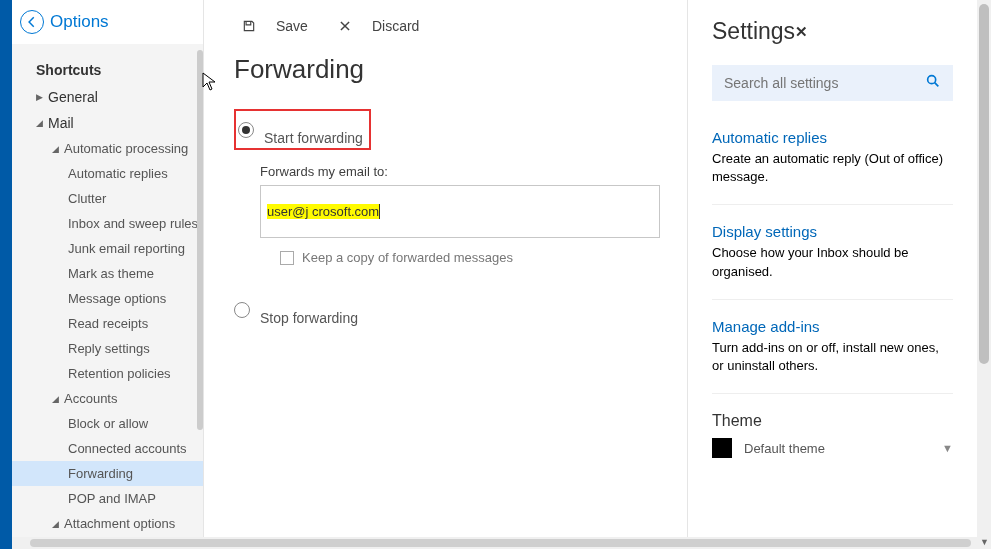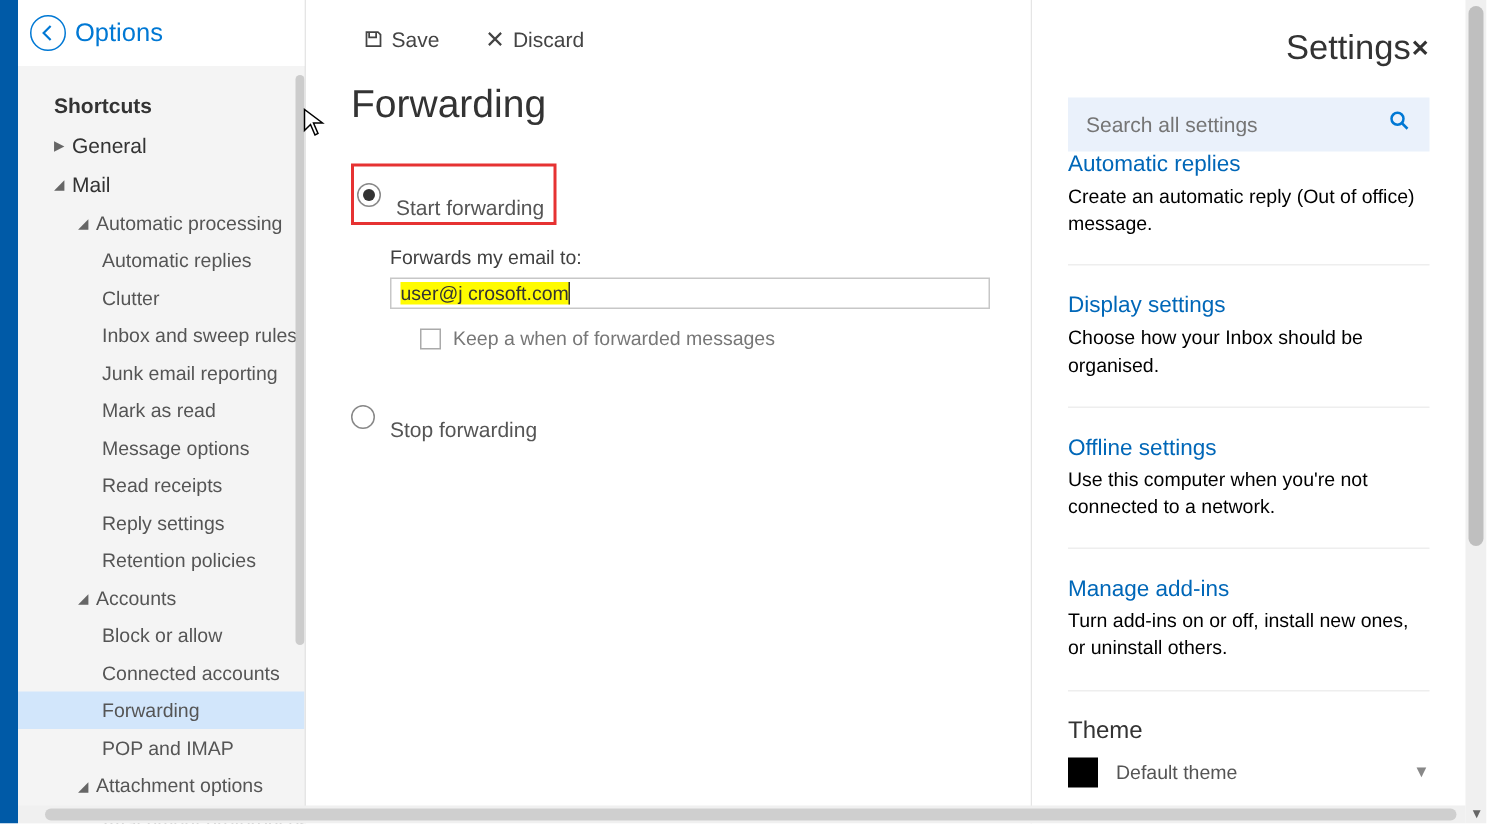--- a/index.html
+++ b/index.html
@@ -21,44 +21,44 @@
     .nav-l1 { font-size: 14px; color: #333; padding: 5px 0 5px 24px; cursor: pointer; display: flex; align-items: center; gap: 4px; }
     .nav-l1 .caret { font-size: 9px; color: #666; display: inline-block; width: 8px; }
     .nav-l2 { font-size: 13px; color: #555; padding: 5px 0 5px 40px; cursor: pointer; display: flex; align-items: center; gap: 4px; }
     .nav-l2 .caret { font-size: 9px; color: #666; display: inline-block; width: 8px; }
     .nav-l3 { font-size: 13px; color: #555; padding: 5px 0 5px 56px; cursor: pointer; white-space: nowrap; overflow: hidden; }
     .nav-l3.selected { background: #d2e6fb; }
 
     
     .main-col { flex: 1; background: #fff; padding: 0 0 0 30px; position: relative; }
     .toolbar { display: flex; align-items: center; gap: 30px; padding: 18px 0 20px 8px; }
-    .tool-btn { display: flex; align-items: center; gap: 5px; color: #444; font-size: 14px; cursor: pointer; }
+    .tool-btn { display: flex; align-items: center; gap: 20px; color: #444; font-size: 14px; cursor: pointer; }
     .tool-btn svg { width: 14px; height: 14px; }
     .page-title { font-size: 26px; font-weight: 300; color: #333; margin-bottom: 24px; }
     .radio-row { display: flex; align-items: center; gap: 10px; margin-bottom: 14px; }
     .radio-row.highlighted { display: inline-flex; border: 2px solid #e63232; padding: 2px 6px 2px 2px; }
     .radio { width: 16px; height: 16px; border: 1px solid #888; border-radius: 50%; display: flex; align-items: center; justify-content: center; cursor: pointer; background: #fff; }
     .radio.selected::after { content: ""; width: 8px; height: 8px; background: #333; border-radius: 50%; }
     .radio-label { font-size: 14px; color: #555; margin-top: 17px; }
     .sub-section { padding-left: 26px; margin-bottom: 28px; }
     .field-label { font-size: 13px; color: #404040; margin-bottom: 6px; }
-    .text-input { width: 400px; padding: 2px 6px; border: 1px solid #c7c7c7; font-size: 13px; color: #333; }
+    .text-input { width: 400px; padding: 18px 6px; border: 1px solid #c7c7c7; font-size: 13px; color: #333; }
     .text-input .val { background: #fffb00; }
     .text-input .caret-line { border-right: 1px solid #333; }
     .checkbox-row { display: flex; align-items: center; gap: 8px; margin-top: 12px; padding-left: 20px; }
     .checkbox { width: 14px; height: 14px; border: 1px solid #aaa; cursor: pointer; }
     .checkbox-label { font-size: 13px; color: #777; }
     .cursor-pointer { position: absolute; top: 72px; left: -2px; pointer-events: none; }
 
     
     .settings-col { width: 290px; flex-shrink: 0; background: #fff; border-left: 1px solid #e5e5e5; padding: 18px 24px 10px 24px; display: flex; flex-direction: column; }
-    .settings-header { display: flex; justify-content: flex-end; align-items: center; margin-bottom: 20px; }
+    .settings-header { display: flex; justify-content: flex-start; align-items: center; margin-bottom: 20px; }
     .settings-title { font-size: 23px; font-weight: 300; color: #333; }
     .close-x { font-size: 15px; font-weight: bold; color: #333; cursor: pointer; }
-    .search-wrap { position: relative; }
+    .search-wrap { position: relative; margin-bottom: 28px; }
     .search-input { width: 100%; padding: 10px 36px 10px 12px; border: none; background: #eaf1fb; font-size: 14px; color: #777; }
     .search-icon { position: absolute; right: 12px; top: 50%; transform: translateY(-50%); color: #0078d4; }
     .setting-item { padding-bottom: 18px; margin-bottom: 18px; border-bottom: 1px solid #eee; }
     .setting-item:last-of-type { border-bottom: none; }
     .setting-link { color: #0067b8; font-size: 15px; cursor: pointer; display: block; margin-bottom: 4px; }
     .setting-desc { font-size: 13px; color: #000000; line-height: 1.4; }
     .theme-label { font-size: 16px; color: #333; margin-bottom: 8px; }
     .theme-row { display: flex; align-items: center; gap: 12px; cursor: pointer; }
     .theme-swatch { width: 20px; height: 20px; background: #000; }
     .theme-name { flex: 1; font-size: 13px; color: #555; }
@@ -101,21 +101,21 @@
           <span>Mail</span>
         </li>
       <li class="nav-l2">
           <span class="caret">◢</span>
           <span>Automatic processing</span>
         </li>
       <li class="nav-l3">Automatic replies</li>
       <li class="nav-l3">Clutter</li>
       <li class="nav-l3">Inbox and sweep rules</li>
       <li class="nav-l3">Junk email reporting</li>
-      <li class="nav-l3">Mark as read</li>
+      <li class="nav-l3">Mark as theme</li>
       <li class="nav-l3">Message options</li>
       <li class="nav-l3">Read receipts</li>
       <li class="nav-l3">Reply settings</li>
       <li class="nav-l3">Retention policies</li>
       <li class="nav-l2">
           <span class="caret">◢</span>
           <span>Accounts</span>
         </li>
       <li class="nav-l3">Block or allow</li>
       <li class="nav-l3">Connected accounts</li>
@@ -159,21 +159,21 @@
     <span class="radio-label">Start forwarding</span>
   </div>
 
   <div class="sub-section">
     <div class="field-label">Forwards my email to:</div>
     <div class="text-input">
       <span class="val caret-line">user@j                crosoft.com</span>
     </div>
     <div class="checkbox-row">
       <span class="checkbox"></span>
-      <span class="checkbox-label">Keep a when of forwarded messages</span>
+      <span class="checkbox-label">Keep a copy of forwarded messages</span>
     </div>
   </div>
 
   <div class="radio-row">
     <span class="radio"></span>
     <span class="radio-label">Stop forwarding</span>
   </div>
 </div>
 
 <div class="settings-col">
@@ -194,24 +194,20 @@
 
   <div class="setting-item">
     <a class="setting-link">Automatic replies</a>
     <div class="setting-desc">Create an automatic reply (Out of office) message.</div>
   </div>
   <div class="setting-item">
     <a class="setting-link">Display settings</a>
     <div class="setting-desc">Choose how your Inbox should be organised.</div>
   </div>
   <div class="setting-item">
-    <a class="setting-link">Offline settings</a>
-    <div class="setting-desc">Use this computer when you're not connected to a network.</div>
-  </div>
-  <div class="setting-item">
     <a class="setting-link">Manage add-ins</a>
     <div class="setting-desc">Turn add-ins on or off, install new ones, or uninstall others.</div>
   </div>
 
   <div>
     <div class="theme-label">Theme</div>
     <div class="theme-row">
       <span class="theme-swatch"></span>
       <span class="theme-name">Default theme</span>
       <span class="chevron-down">▼</span>

